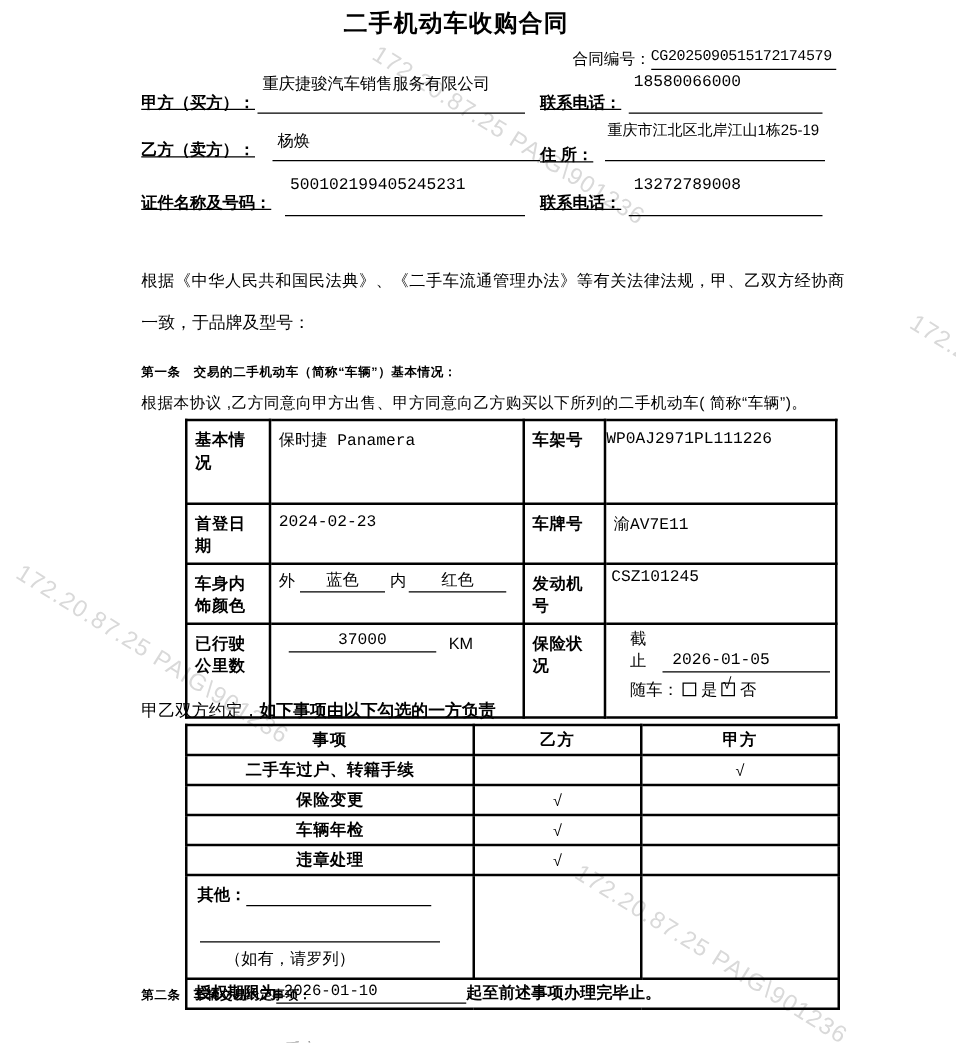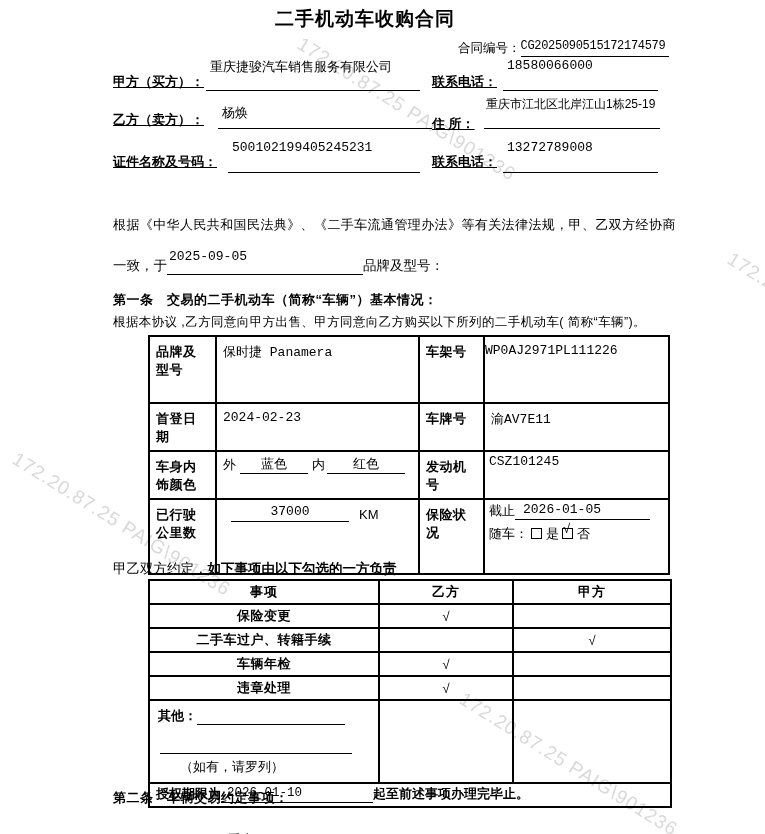--- a/index.html
+++ b/index.html
@@ -16,21 +16,21 @@
   .title{left:0;top:6px;width:730px;text-align:center;font-size:19px;font-weight:bold;letter-spacing:1px;}
   .lbl{font-weight:bold;font-size:13px;white-space:nowrap;text-decoration:underline;}
   .lbl-n{font-weight:normal;font-size:12.5px;white-space:nowrap;}
   .mono{font-family:"Liberation Mono","DejaVu Sans Mono",monospace;}
   
   .ubox{display:inline-block;border-bottom:1px solid #000;vertical-align:bottom;box-sizing:border-box;}
   .ubox .v{display:block;font-size:13px;line-height:15px;white-space:nowrap;}
   .fline{position:absolute;border-bottom:1px solid #000;height:34px;box-sizing:border-box;}
   .fline .v{position:absolute;left:4px;top:1px;font-size:13px;white-space:nowrap;}
   .para{font-size:13px;letter-spacing:0.4px;white-space:nowrap;}
-  .h-bold{font-size:13px;font-weight:bold;letter-spacing:0.5px;white-space:nowrap;}
+  .h-bold{font-size:10px;font-weight:bold;letter-spacing:0.5px;white-space:nowrap;}
   .flexline{display:flex;align-items:flex-end;font-size:13.5px;white-space:nowrap;}
   table{border-collapse:collapse;table-layout:fixed;}
   td{border:2px solid #000;padding:4px 6px;vertical-align:top;font-size:13px;overflow:hidden;}
   .vt .tl{font-weight:bold;letter-spacing:0.5px;padding-top:6px;}
   .vt .tv{font-family:"Liberation Mono","DejaVu Sans Mono",monospace;font-size:13px;padding-top:6px;}
   .dt td{text-align:center;vertical-align:middle;padding:2px 4px;}
   .dt .item{font-weight:bold;letter-spacing:0.5px;}
   .dt .hdr{font-weight:bold;letter-spacing:1px;}
   .cellbottom{display:flex;align-items:flex-end;height:100%;box-sizing:border-box;}
   .cb{display:inline-block;width:9px;height:9px;border:1px solid #000;position:relative;margin:0 4px -1px 3px;}
@@ -77,39 +77,36 @@
     <span class="v mono">500102199405245231</span>
   </div>
   <div class="abs lbl" style="left:432px;top:153px;">联系电话：</div>
   <div class="fline abs" style="left:503px;top:139px;width:155px;">
     <span class="v mono">13272789008</span>
   </div>
 
   <div class="abs para" style="left:113px;top:216px;">根据《中华人民共和国民法典》、《二手车流通管理办法》等有关法律法规，甲、乙双方经协商</div>
   <div class="abs flexline" style="left:113px;top:249px;">
     <span>一致，于</span>
-    <span class="ubox" style="width:196px;height:26px;">
-      <span class="v mono" style="padding-left:2px;">2025-09-05</span>
-    </span>
     <span>品牌及型号：</span>
   </div>
 
   <div class="abs h-bold" style="left:113px;top:291px;">第一条　交易的二手机动车（简称“车辆”）基本情况：</div>
   <div class="abs para" style="left:113px;top:314px;font-size:12.5px;">根据本协议 ,乙方同意向甲方出售、甲方同意向乙方购买以下所列的二手机动车( 简称“车辆”)。</div>
 
   <table class="abs vt" style="left:148px;top:335px;width:520px;">
     <colgroup>
         <col style="width:67px">
         <col style="width:203px">
         <col style="width:65px">
         <col style="width:185px">
       </colgroup>
     <tbody>
         <tr style="height:67px;">
-      <td class="tl">品牌及型号</td>
+      <td class="tl">基本情况</td>
       <td class="tv">保时捷 Panamera</td>
       <td class="tl">车架号</td>
       <td class="tv" style="padding-left:0;">WP0AJ2971PL111226</td>
     </tr>
     <tr style="height:33px;">
       <td class="tl">首登日期</td>
       <td class="tv">2024-02-23</td>
       <td class="tl">车牌号</td>
       <td class="tv">渝AV7E11</td>
     </tr>
@@ -134,21 +131,21 @@
       <td class="tl">已行驶公里数</td>
       <td>
         <div class="cellbottom" style="padding-bottom:4px;">
           <span class="ubox" style="width:118px;height:18px;text-align:center;margin-left:8px;">
                 <span class="v mono">37000</span>
               </span>
           <span style="margin-left:10px;">KM</span>
         </div>
       </td>
       <td class="tl">保险状况</td>
-      <td style="padding:2px 4px 6px 4px;">
+      <td style="padding:2px 4px 6px 19px;">
         <div style="display:flex;flex-direction:column;justify-content:flex-end;height:100%;box-sizing:border-box;">
           <div style="display:flex;align-items:flex-end;">
             <span>截止</span>
             <span class="ubox" style="width:135px;height:18px;">
                   <span class="v mono" style="padding-left:8px;">2026-01-05</span>
                 </span>
           </div>
           <div style="margin-top:5px;">
             <span>随车：</span><span class="cb"></span><span>是</span><span class="cb checked"></span><span>否</span>
           </div>
@@ -167,29 +164,29 @@
         <col style="width:230px">
         <col style="width:134px">
         <col style="width:158px">
       </colgroup>
     <tbody>
         <tr style="height:21px;">
       <td class="hdr">事项</td>
       <td class="hdr">乙方</td>
       <td class="hdr">甲方</td>
     </tr>
+    <tr style="height:24px;">
+      <td class="item">二手车过户、转籍手续</td>
+      <td></td>
+      <td>√</td>
+    </tr>
     <tr style="height:23px;">
       <td class="item">保险变更</td>
       <td>√</td>
       <td></td>
-    </tr>
-    <tr style="height:24px;">
-      <td class="item">二手车过户、转籍手续</td>
-      <td></td>
-      <td>√</td>
     </tr>
     <tr style="height:23px;">
       <td class="item">车辆年检</td>
       <td>√</td>
       <td></td>
     </tr>
     <tr style="height:22px;">
       <td class="item">违章处理</td>
       <td>√</td>
       <td></td>

